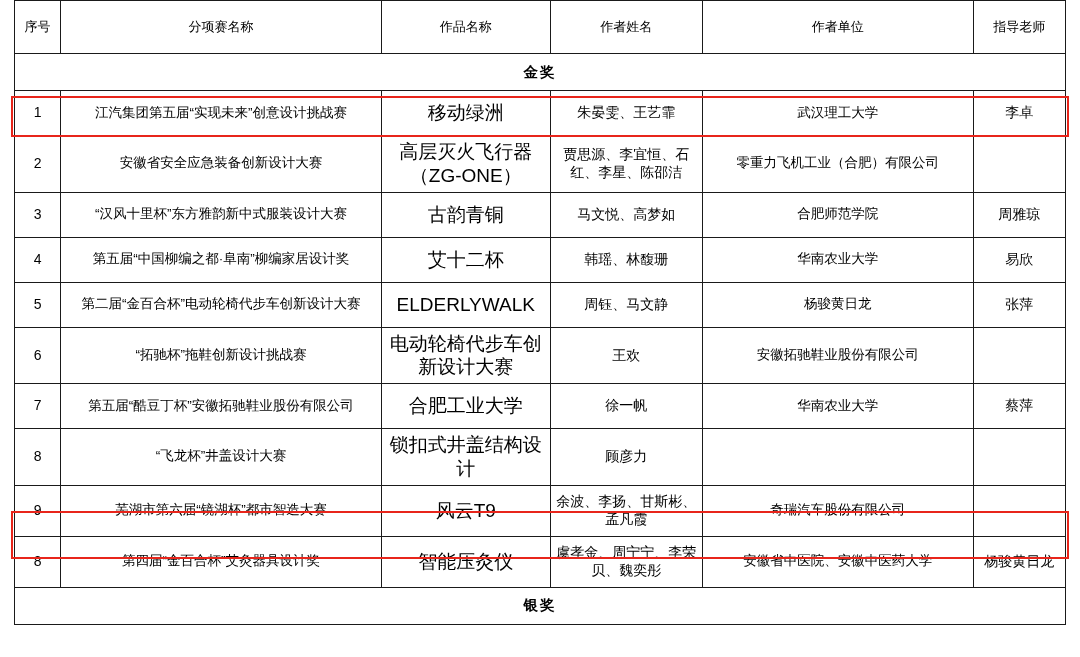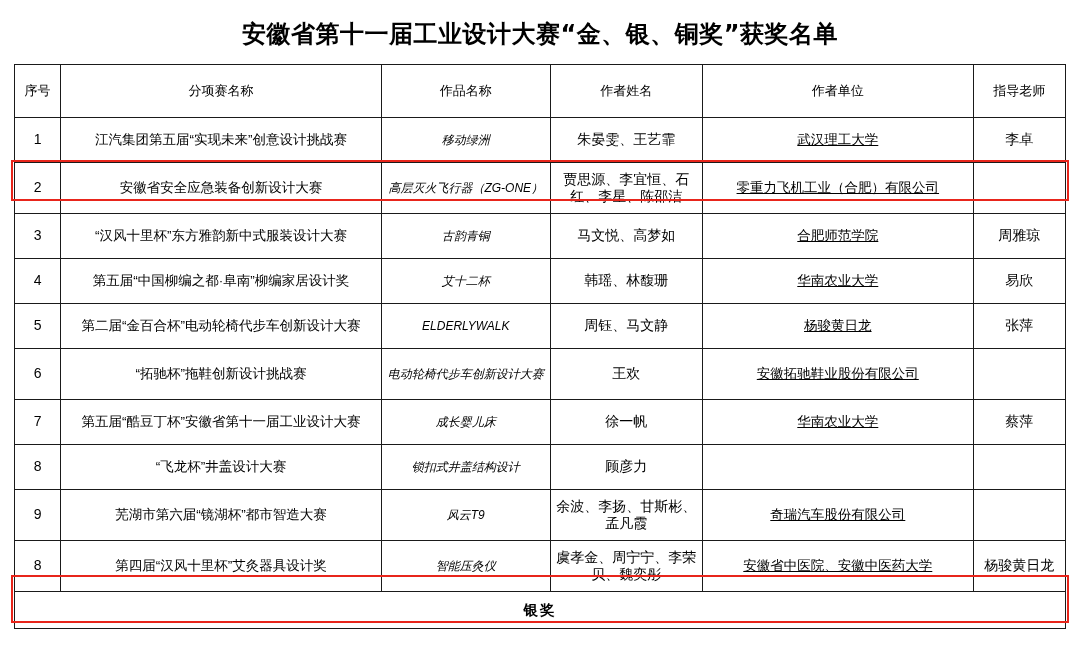--- a/index.html
+++ b/index.html
@@ -57,23 +57,23 @@
   }
   .col-no      { width: 46px; }
   .col-event   { width: 320px; }
   .col-work    { width: 168px; }
   .col-author  { width: 152px; }
   .col-unit    { width: 270px; }
   .col-teacher { width: 92px; }
 
   td.cell-no { font-size: 14px; }
   td.cell-event { font-size: 13.5px; }
-  td.cell-work { font-size: 12px; font-style: italic; }
+  td.cell-work { font-size: 19px; }
   td.cell-author { font-size: 14px; }
-  td.cell-unit { font-size: 13.5px; text-decoration: underline; }
+  td.cell-unit { font-size: 13.5px; }
   td.cell-teacher { font-size: 14px; }
 
   tr.section-row td {
     font-weight: bold;
     font-size: 14.5px;
     height: 28px;
     letter-spacing: 2px;
   }
   tr.data-row td { height: 36px; }
   tr.tall td { height: 42px; }
@@ -85,21 +85,20 @@
     box-sizing: border-box;
     pointer-events: none;
     z-index: 5;
   }
 </style>
 </head>
 <body>
 
 <div id="page">
 
-  <div class="doc-title">安徽省第十一届工业设计大赛“金、银、铜奖”获奖名单</div>
 
   <div class="table-wrap">
     <table class="award">
       <colgroup>
         <col class="col-no">
         <col class="col-event">
         <col class="col-work">
         <col class="col-author">
         <col class="col-unit">
         <col class="col-teacher">
@@ -109,20 +108,23 @@
           <td>序号</td>
           <td>分项赛名称</td>
           <td>作品名称</td>
           <td>作者姓名</td>
           <td>作者单位</td>
           <td>指导老师</td>
         </tr>
       </thead>
       <tbody>
 
+        <tr class="section-row">
+          <td colspan="6">金奖</td>
+        </tr>
 
         <tr class="data-row">
           <td class="cell-no">1</td>
           <td class="cell-event">江汽集团第五届“实现未来”创意设计挑战赛</td>
           <td class="cell-work">移动绿洲</td>
           <td class="cell-author">朱晏雯、王艺霏</td>
           <td class="cell-unit">武汉理工大学</td>
           <td class="cell-teacher">李卓</td>
         </tr>
 
@@ -166,22 +168,22 @@
           <td class="cell-no">6</td>
           <td class="cell-event">“拓驰杯”拖鞋创新设计挑战赛</td>
           <td class="cell-work">电动轮椅代步车创新设计大赛</td>
           <td class="cell-author">王欢</td>
           <td class="cell-unit">安徽拓驰鞋业股份有限公司</td>
           <td class="cell-teacher"></td>
         </tr>
 
         <tr class="data-row">
           <td class="cell-no">7</td>
-          <td class="cell-event">第五届“酷豆丁杯”安徽省第十一届工业设计大赛</td>
-          <td class="cell-work">成长婴儿床</td>
+          <td class="cell-event">第五届“酷豆丁杯”安徽拓驰鞋业股份有限公司</td>
+          <td class="cell-work">合肥工业大学</td>
           <td class="cell-author">徐一帆</td>
           <td class="cell-unit">华南农业大学</td>
           <td class="cell-teacher">蔡萍</td>
         </tr>
 
         <tr class="data-row">
           <td class="cell-no">8</td>
           <td class="cell-event">“飞龙杯”井盖设计大赛</td>
           <td class="cell-work">锁扣式井盖结构设计</td>
           <td class="cell-author">顾彦力</td>
@@ -193,21 +195,21 @@
           <td class="cell-no">9</td>
           <td class="cell-event">芜湖市第六届“镜湖杯”都市智造大赛</td>
           <td class="cell-work">风云T9</td>
           <td class="cell-author">余波、李扬、甘斯彬、孟凡霞</td>
           <td class="cell-unit">奇瑞汽车股份有限公司</td>
           <td class="cell-teacher"></td>
         </tr>
 
         <tr class="data-row tall">
           <td class="cell-no">8</td>
-          <td class="cell-event">第四届“汉风十里杯”艾灸器具设计奖</td>
+          <td class="cell-event">第四届“金百合杯”艾灸器具设计奖</td>
           <td class="cell-work">智能压灸仪</td>
           <td class="cell-author">虞孝金、周宁宁、李荣贝、魏奕彤</td>
           <td class="cell-unit">安徽省中医院、安徽中医药大学</td>
           <td class="cell-teacher">杨骏黄日龙</td>
         </tr>
 
         <tr class="section-row">
           <td colspan="6">银奖</td>
         </tr>
 

